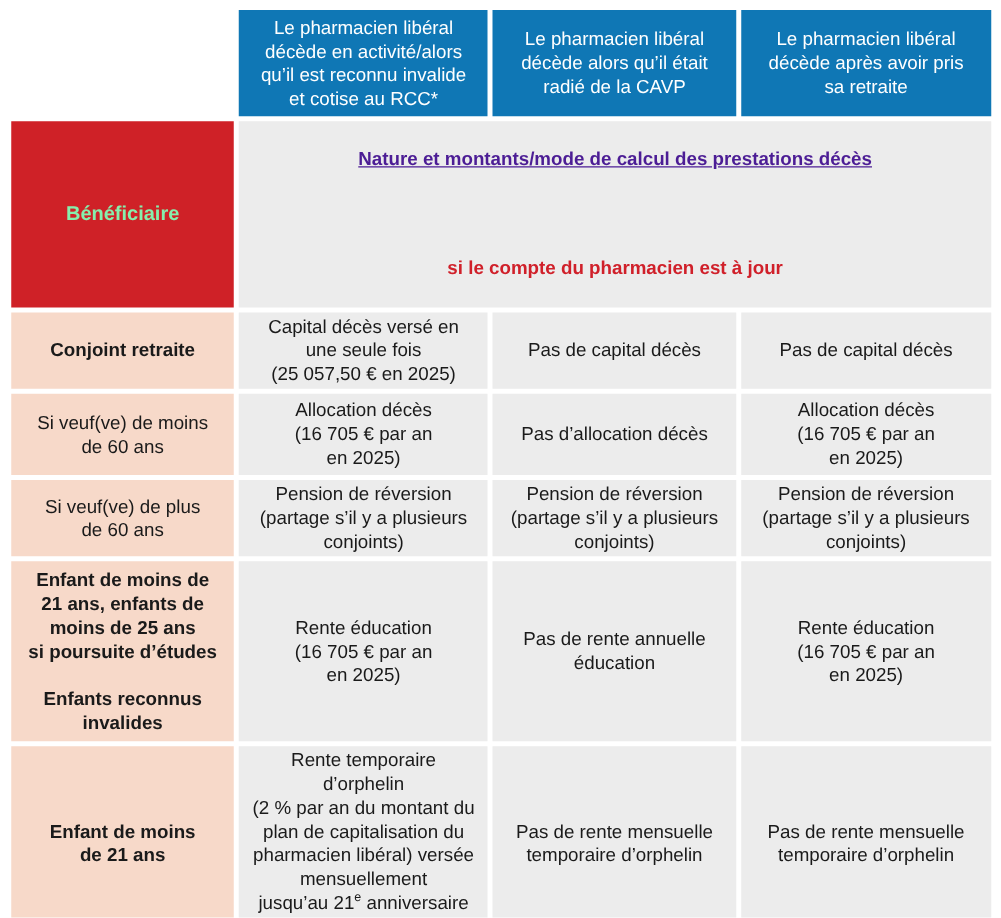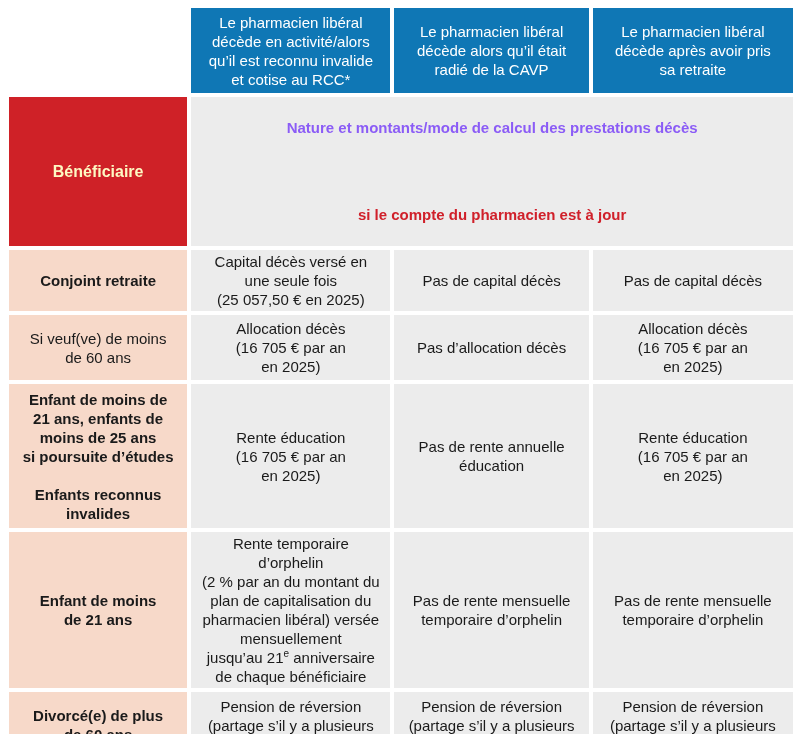--- a/index.html
+++ b/index.html
@@ -32,32 +32,33 @@
     box-sizing: border-box;
     overflow: hidden;
   }
   td.corner { background: transparent; }
   td.blue {
     background: var(--header_blue, #0f77b5);
     color: #ffffff;
   }
   td.redcell {
     background: var(--header_red, #cf2127);
-    color: #fef9c3;
+    color: #86efac;
     font-weight: bold;
     font-size: 16px;
   }
   td.gray { background: var(--cell_gray, #ececec); }
   td.pink { background: var(--label_pink, #f7d9c9); }
   td.bold, .bold { font-weight: bold; }
   .nature-line1 {
     display: block;
     font-weight: bold;
-    color: #8b5cf6;
+    color: #4c1d95;
     line-height: 20px;
+    text-decoration: underline;
   }
   .nature-line2 {
     display: block;
     font-weight: bold;
     color: var(--header_red_text, #d0202a);
     line-height: 20px;
     margin-top: 48px;
   }
   tr.r-header td { height: 85px; }
   tr.r-benef  td { height: 40px; }
@@ -122,20 +123,33 @@
 de 60 ans</td>
       <td class="gray">Allocation décès
 (16 705 € par an
 en 2025)</td>
       <td class="gray">Pas d’allocation décès</td>
       <td class="gray">Allocation décès
 (16 705 € par an
 en 2025)</td>
     </tr>
 
+    <tr class="r-3">
+      <td class="pink">Si veuf(ve) de plus
+de 60 ans</td>
+      <td class="gray">Pension de réversion
+(partage s’il y a plusieurs
+conjoints)</td>
+      <td class="gray">Pension de réversion
+(partage s’il y a plusieurs
+conjoints)</td>
+      <td class="gray">Pension de réversion
+(partage s’il y a plusieurs
+conjoints)</td>
+    </tr>
 
     <tr class="r-4">
       <td class="pink bold">Enfant de moins de
 21 ans, enfants de
 moins de 25 ans
 si poursuite d’études
 
 Enfants reconnus
 invalides</td>
       <td class="gray">Rente éducation

